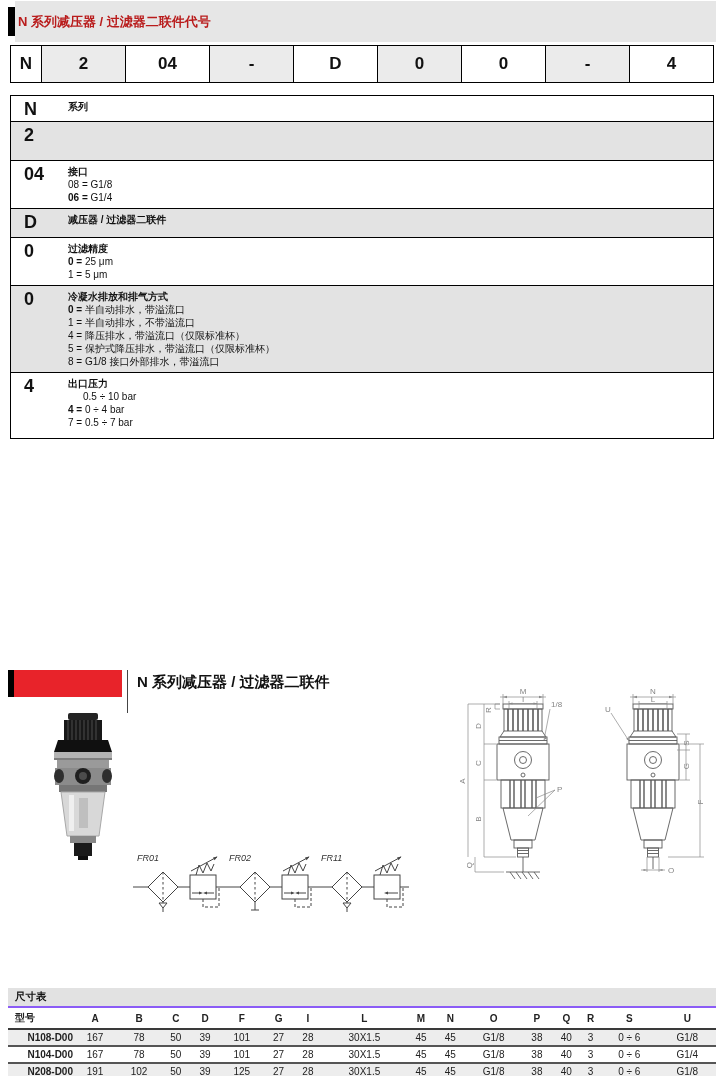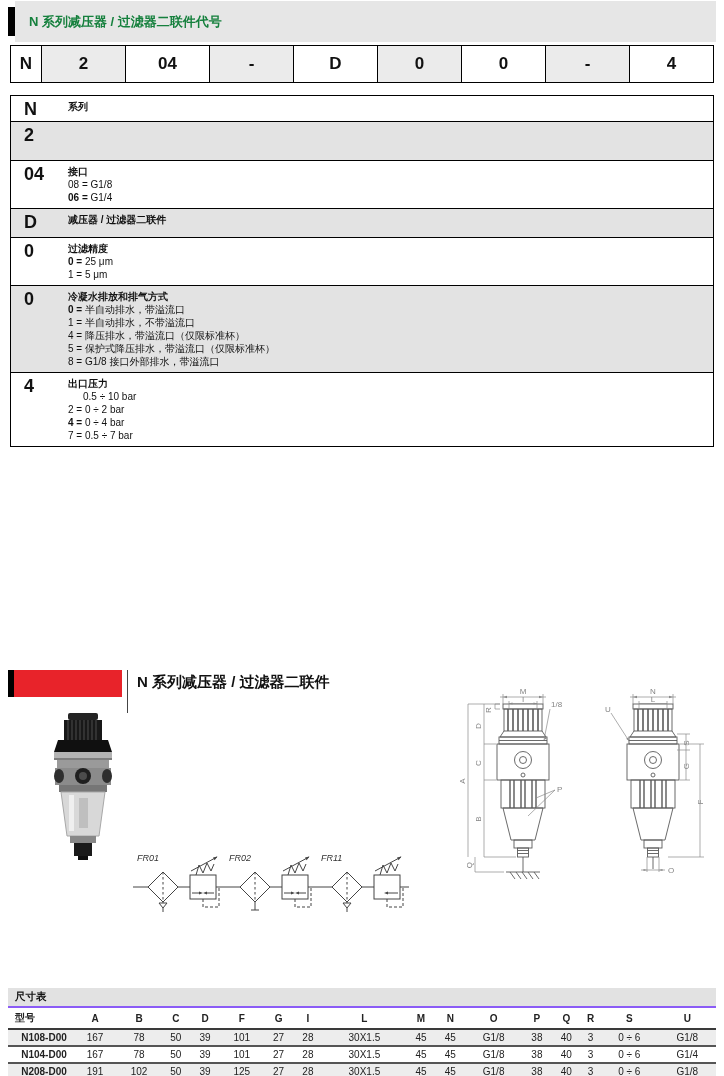--- a/index.html
+++ b/index.html
@@ -2,21 +2,21 @@
 <html><head>
 <meta charset="utf-8">
 <style>
   html,body{margin:0;padding:0;background:#fff;}
   body{font-family:"Liberation Sans", sans-serif; color:#111;}
   .page{position:relative;width:724px;height:1076px;background:#fff;overflow:hidden;}
 
   
   .doc-header{position:absolute;left:8px;top:7px;width:708px;height:29px;display:flex;align-items:center;}
   .doc-header .black-block{width:7px;height:29px;background:#000;flex:none;}
-  .doc-header .gray-bar{flex:1;height:41px;background:#e6e6e6;display:flex;align-items:center;padding-left:14px;font-weight:bold;font-size:13px;color:#15803d;}
+  .doc-header .gray-bar{flex:1;height:41px;background:#e6e6e6;display:flex;align-items:center;padding-left:3px;font-weight:bold;font-size:13px;color:#b91c1c;}
 
   
   .code-row{position:absolute;left:10px;top:45px;width:704px;height:38px;display:flex;}
   .code-cell{border:1px solid #000;margin-left:-1px;flex:1;display:flex;align-items:center;justify-content:center;font-weight:bold;font-size:17px;background:#fff;}
   .code-cell.first{margin-left:0;flex:none;width:30px;}
   .code-cell.shaded{background:#ebebeb;}
 
   
   .spec-table{position:absolute;left:10px;top:95px;width:702px;border:1px solid #000;background:#fff;}
   .spec-row{display:flex;border-top:1px solid #000;}
@@ -42,21 +42,21 @@
   .drawings{position:absolute;left:448px;top:686px;}
   .dim-label{font-size:8px;fill:#858585;}
 
   
   .dims{position:absolute;left:8px;top:988px;width:708px;}
   .dims-title{background:#e2e2e2;font-weight:bold;font-size:10.5px;padding:2px 0 2px 7px;border-bottom:2px solid #8b5cf6;}
   .dims table{width:100%;border-collapse:collapse;}
   .dims th{font-size:10px;font-weight:bold;color:#222;padding:3px 0;border-bottom:2px solid #3a3a3a;text-align:center;}
   .dims th.model-h{text-align:left;padding-left:7px;width:58px;margin-top:38px;}
   .dims td{font-size:10px;color:#222;text-align:center;padding:2px 0;border-bottom:2px solid #555;}
-  .dims td.model{font-weight:bold;text-align:center;padding-left:7px;}
+  .dims td.model{font-weight:bold;text-align:right;padding-left:7px;}
   .dims tbody tr:nth-child(odd){background:#ededed;}
   .dims tbody tr:last-child td{border-bottom:3px solid #222;}
 </style>
 </head>
 <body>
 
 <div class="page">
 
   <div class="doc-header">
     <div class="black-block"></div>
@@ -125,21 +125,20 @@
             <div class="opt-line"><span class="opt-code">8 = </span><span>G1/8 接口外部排水，带溢流口</span></div>
           </div>
         </div>
     </div>
     <div class="spec-row" style="min-height:65px">
       <div class="spec-code">4</div>
       <div class="spec-body">
           <div class="spec-title">出口压力</div>
         <div>
             <div class="opt-line indent"><span>0.5 ÷ 10 bar</span></div>
-            <div class="opt-line"><span class="opt-code">2 = </span><span>0 ÷ 2 bar</span></div>
             <div class="opt-line"><span class="opt-code sel">4 = </span><span>0 ÷ 4 bar</span></div>
             <div class="opt-line"><span class="opt-code">7 = </span><span>0.5 ÷ 7 bar</span></div>
           </div>
         </div>
     </div>
   </div>
 
   <div class="sec-black"></div>
   <div class="red-bar" id="redbar" style="background: rgb(232, 35, 42);"></div>
   <div class="sec-vline"></div>

